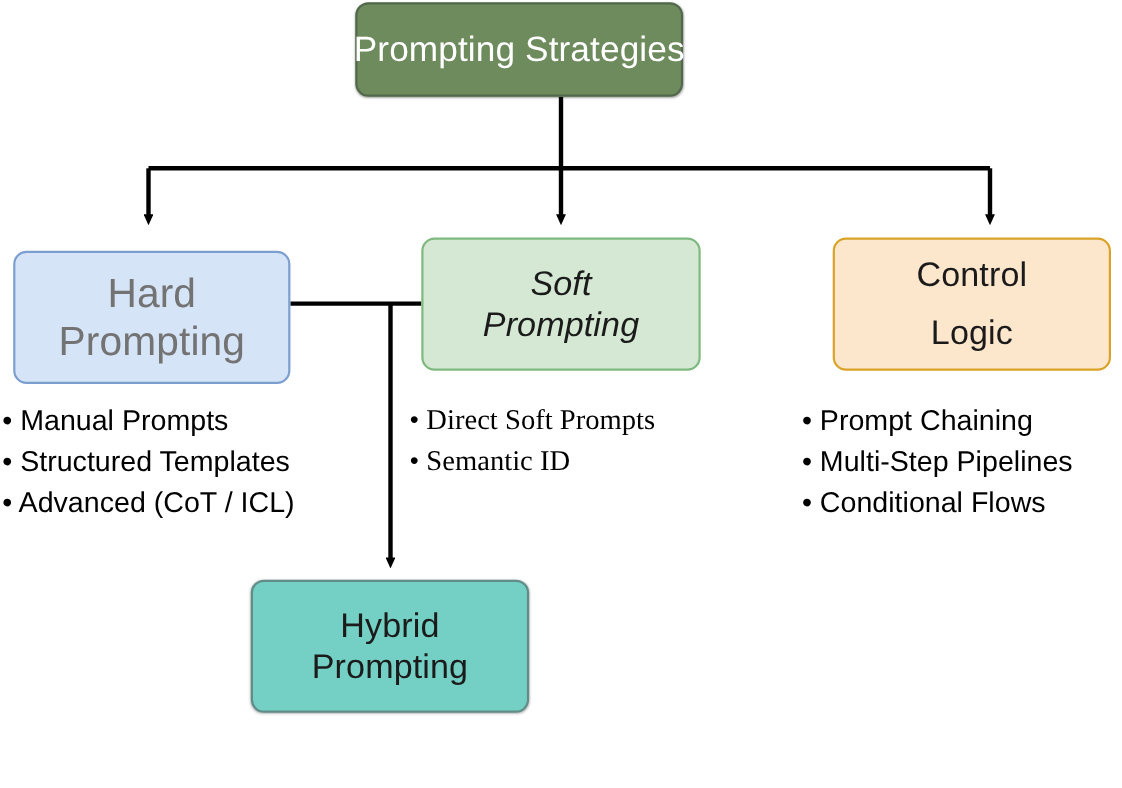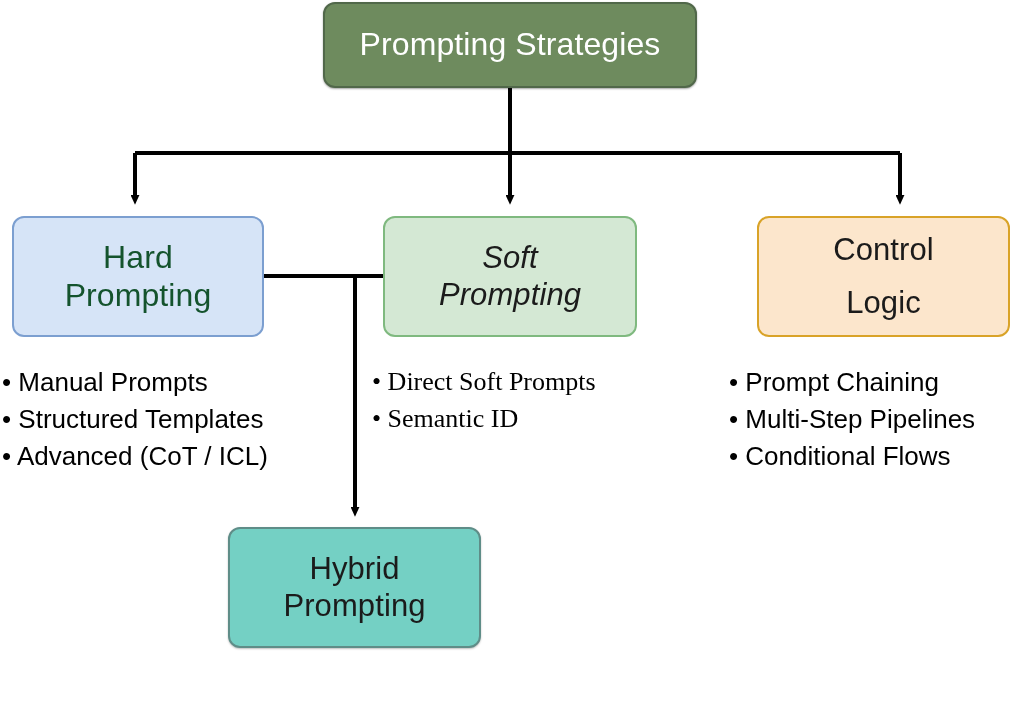--- a/index.html
+++ b/index.html
@@ -38,39 +38,39 @@
   }
   .node .ln {
     display: block;
     white-space: nowrap;
   }
 
   
   #node-root {
     left: 323px;
     top: 2px;
-    width: 374px;
+    width: 298px;
     height: 86px;
     background: #6e8b5e;
     border: 2px solid #51684a;
     color: #ffffff;
     font-size: 32px;
     box-shadow: 0 1px 2px rgba(0,0,0,0.35);
   }
 
   
   #node-hard {
     left: 12px;
-    top: 216px;
+    top: 228px;
     width: 252px;
     height: 121px;
     background: #d6e4f7;
     border: 2px solid #7c9fd0;
-    color: #14532d;
-    font-size: 32px;
+    color: #737373;
+    font-size: 37px;
   }
 
   
   #node-soft {
     left: 383px;
     top: 216px;
     width: 254px;
     height: 121px;
     background: #d4e8d4;
     border: 2px solid #7fb97f;

